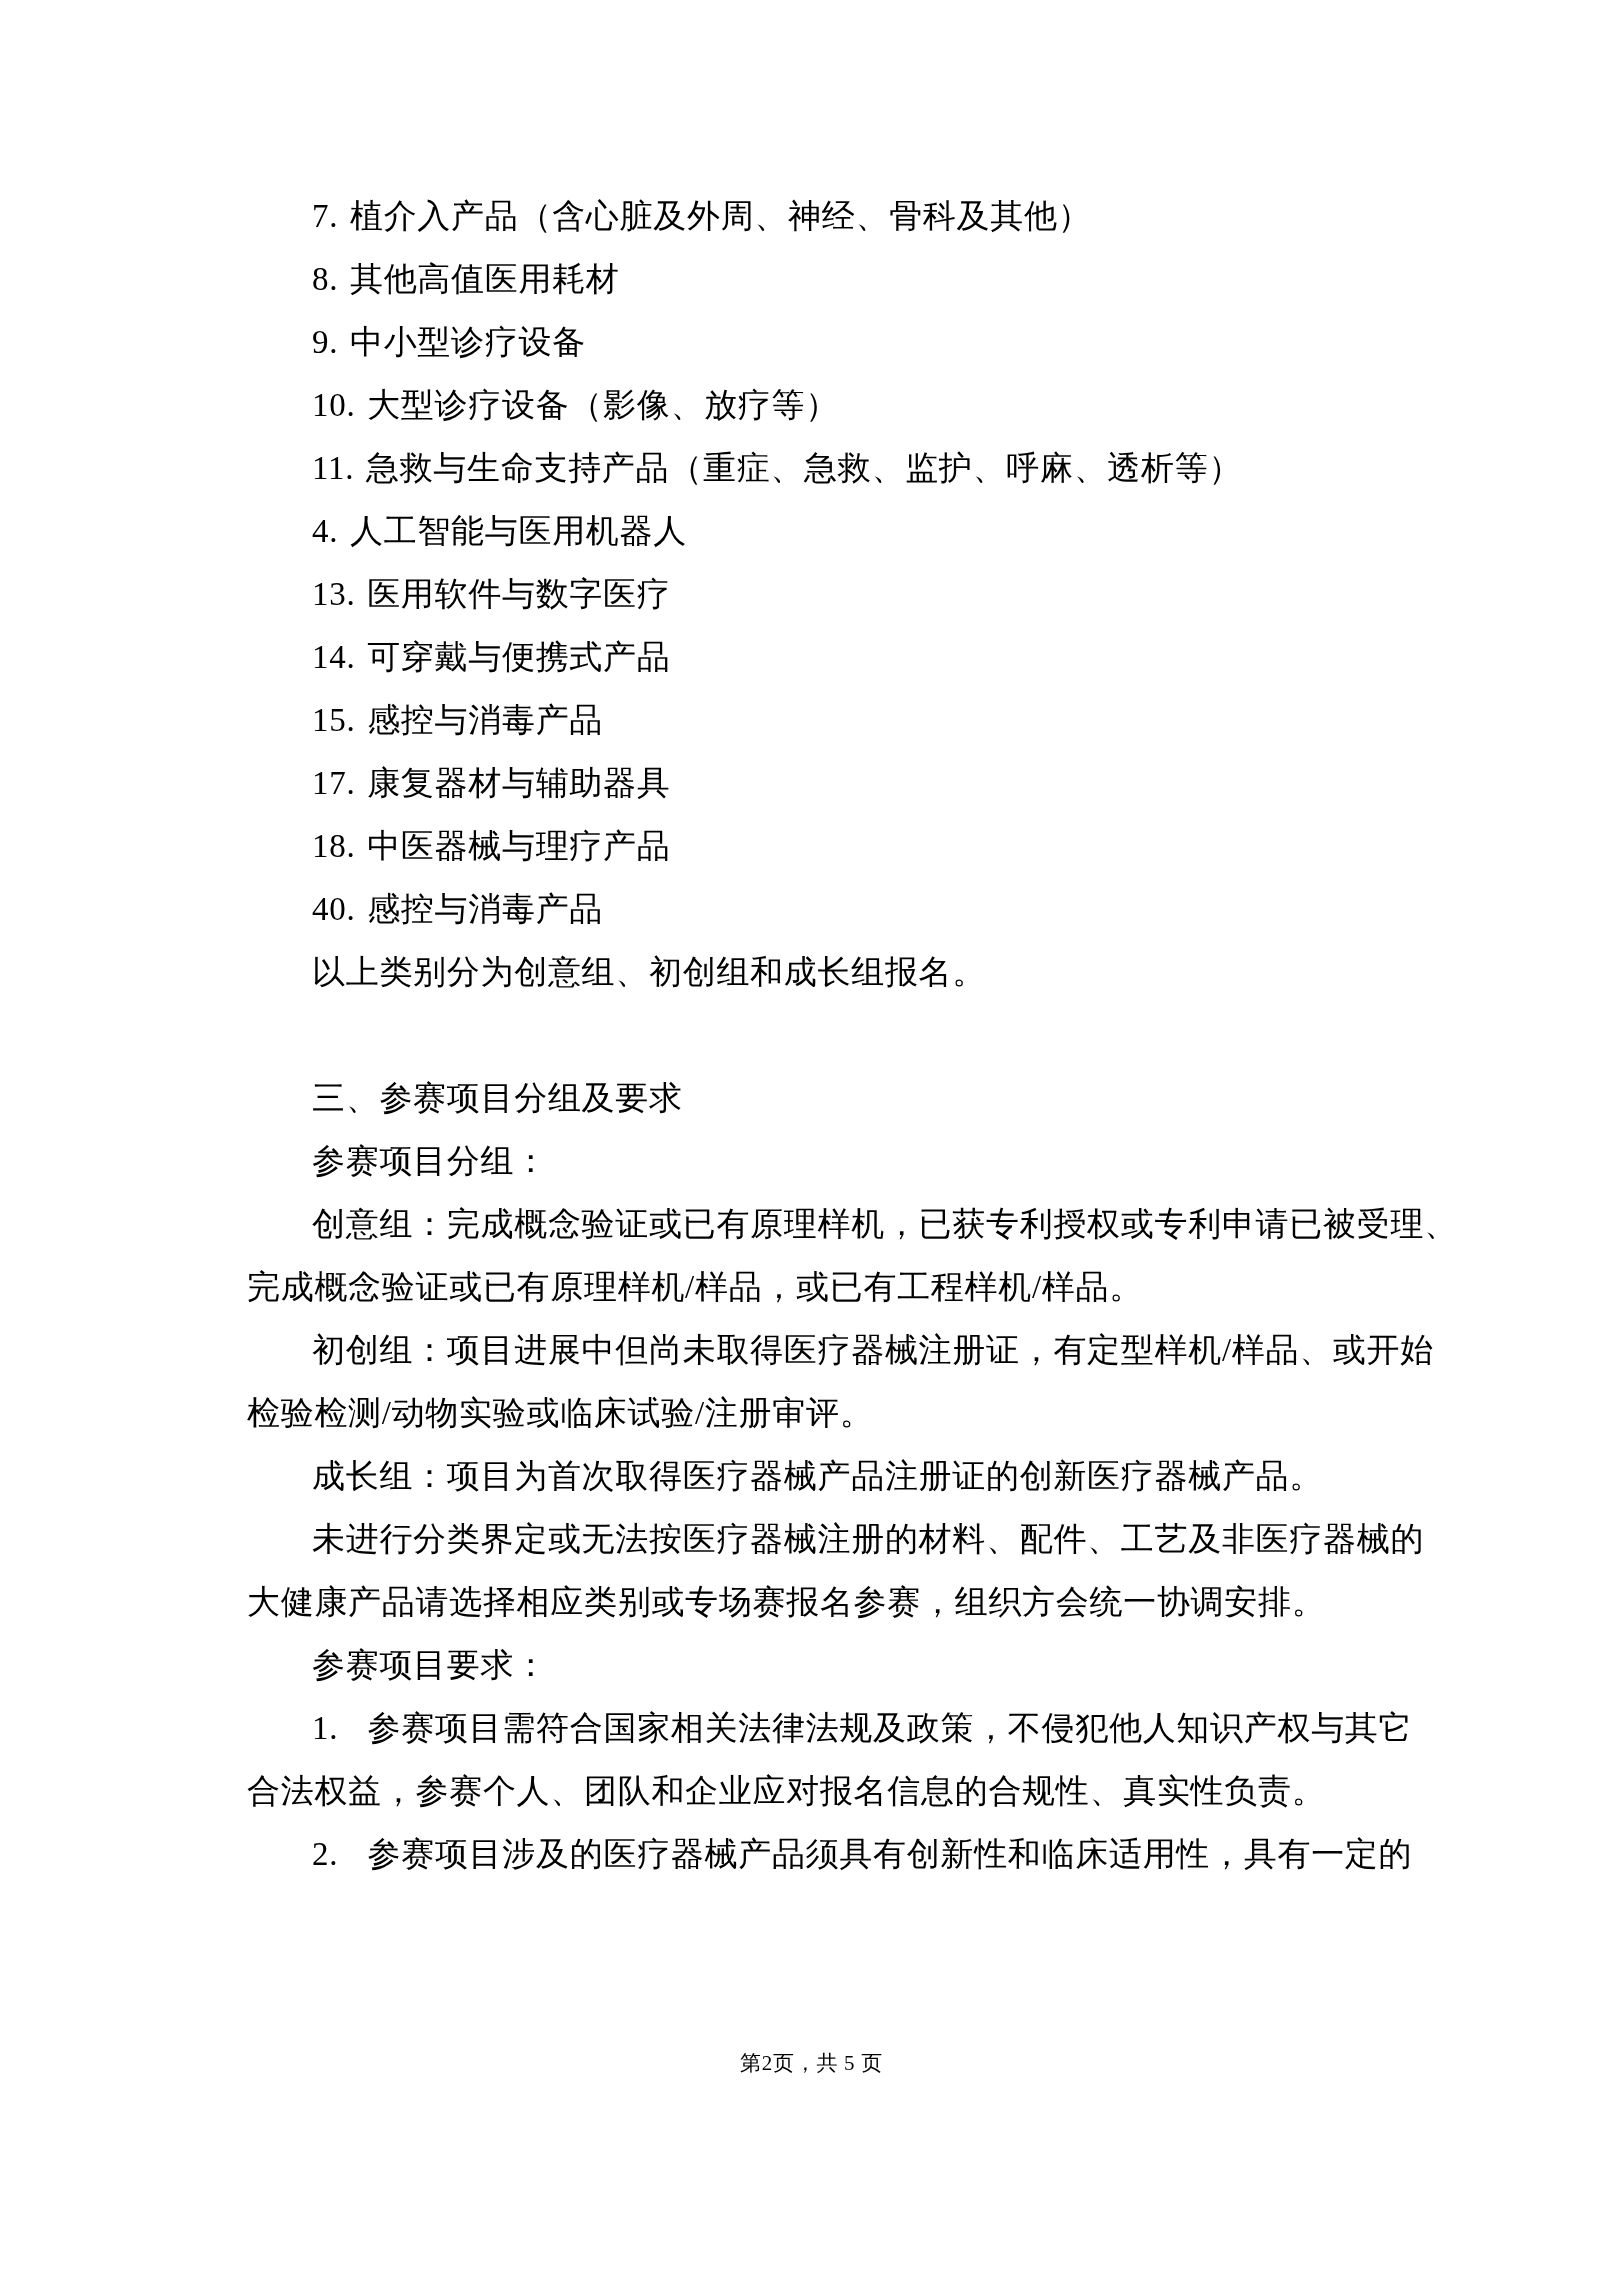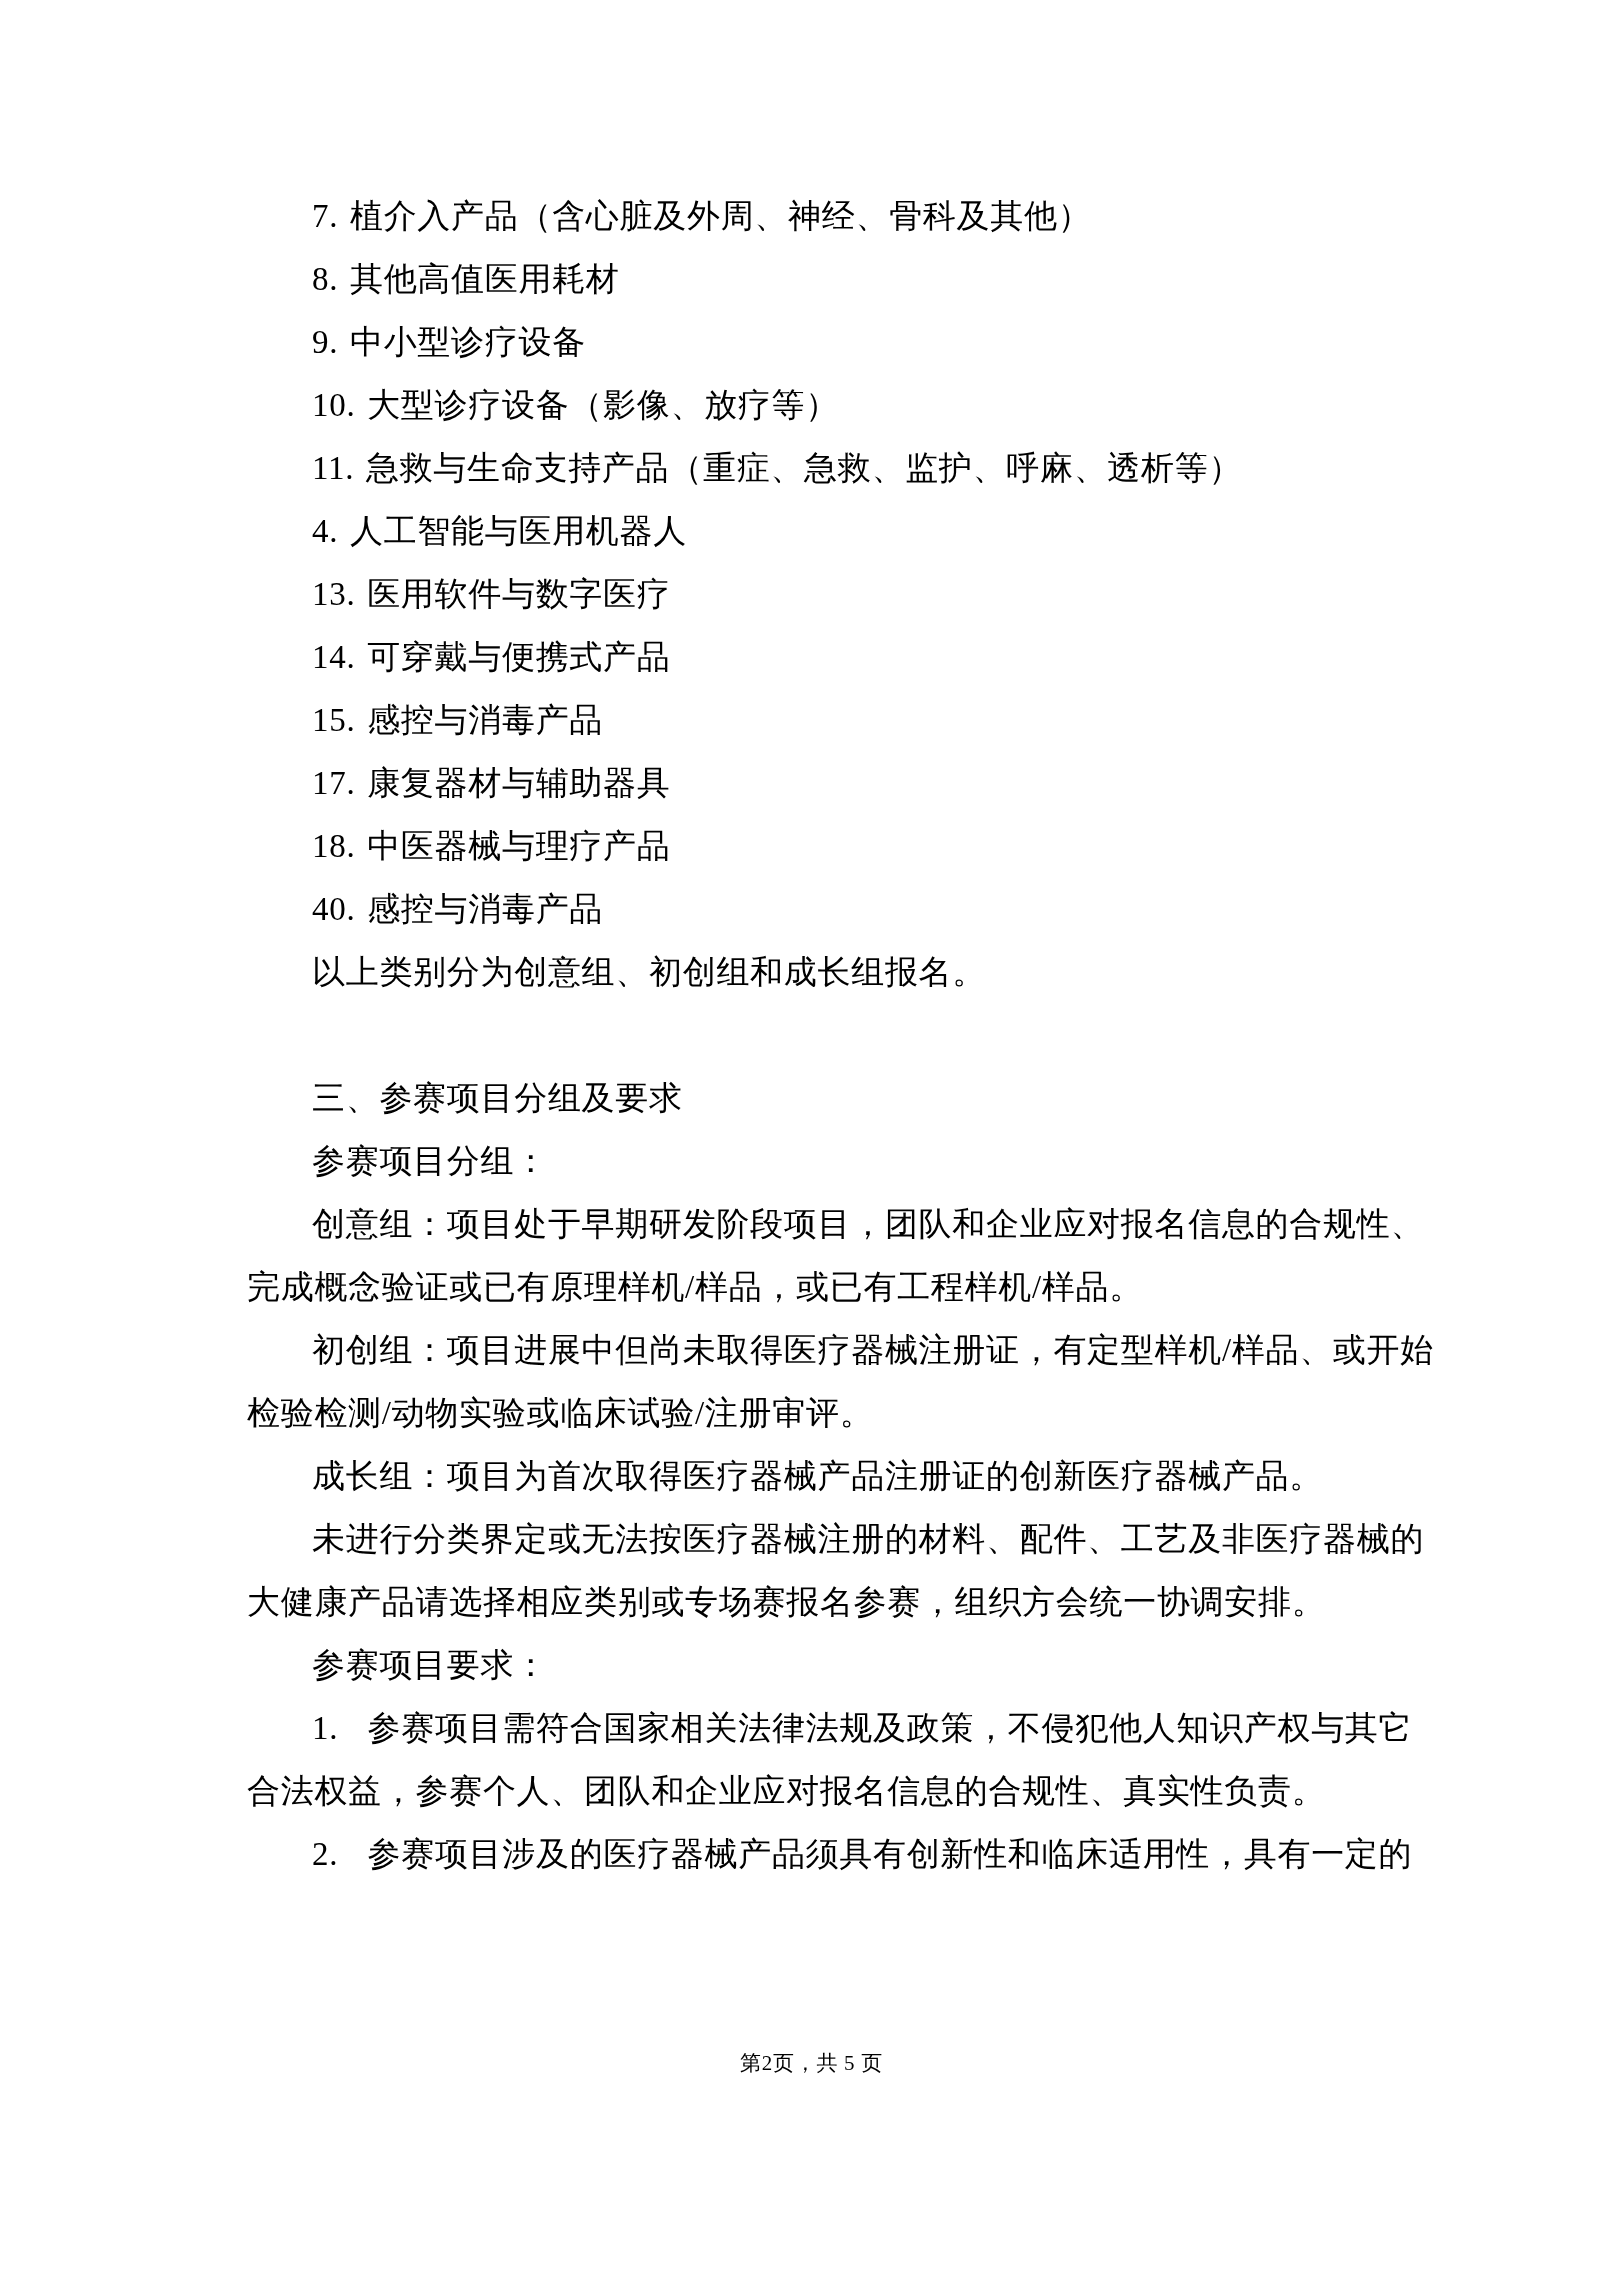--- a/index.html
+++ b/index.html
@@ -59,21 +59,21 @@
     <div class="line indent"><span class="num">18.</span><span>中医器械与理疗产品</span></div>
     <div class="line indent"><span class="num">40.</span><span>感控与消毒产品</span></div>
 
     <div class="line indent">以上类别分为创意组、初创组和成长组报名。</div>
 
     <div class="line"></div>
 
     <div class="line indent bold">三、参赛项目分组及要求</div>
     <div class="line indent bold">参赛项目分组：</div>
 
-    <div class="line indent">创意组：项目处于早期研发阶段项目，团队和企业应对报名信息的合规性、</div>
+    <div class="line indent">创意组：完成概念验证或已有原理样机，已获专利授权或专利申请已被受理、</div>
     <div class="line">完成概念验证或已有原理样机/样品，或已有工程样机/样品。</div>
     <div class="line indent">初创组：项目进展中但尚未取得医疗器械注册证，有定型样机/样品、或开始</div>
     <div class="line">检验检测/动物实验或临床试验/注册审评。</div>
     <div class="line indent">成长组：项目为首次取得医疗器械产品注册证的创新医疗器械产品。</div>
     <div class="line indent">未进行分类界定或无法按医疗器械注册的材料、配件、工艺及非医疗器械的</div>
     <div class="line">大健康产品请选择相应类别或专场赛报名参赛，组织方会统一协调安排。</div>
 
     <div class="line indent bold">参赛项目要求：</div>
 
     <div class="line indent"><span class="num-wide">1.</span><span>参赛项目需符合国家相关法律法规及政策，不侵犯他人知识产权与其它</span></div>

